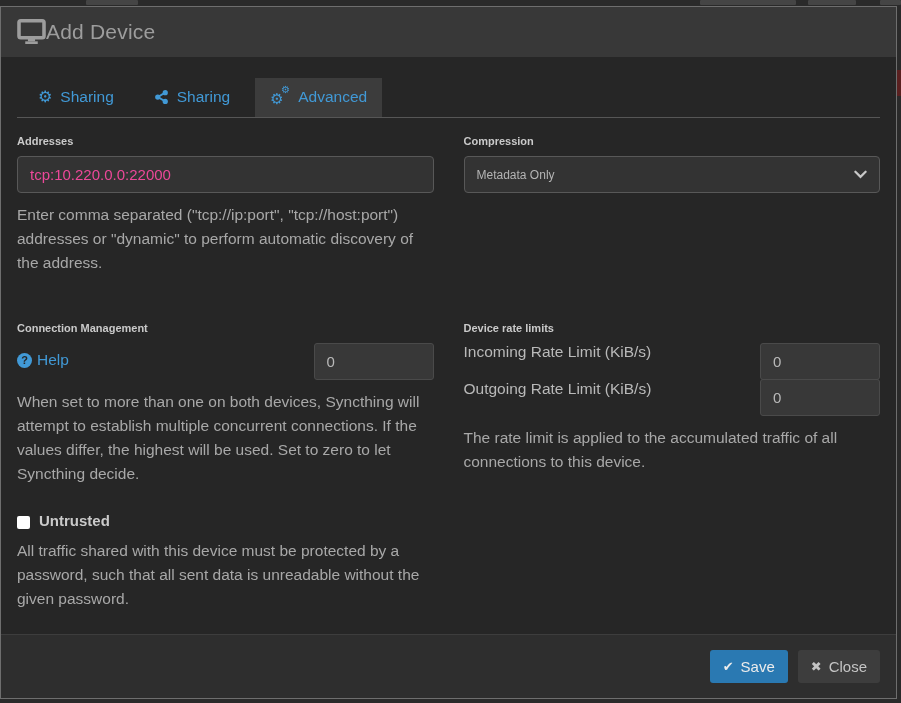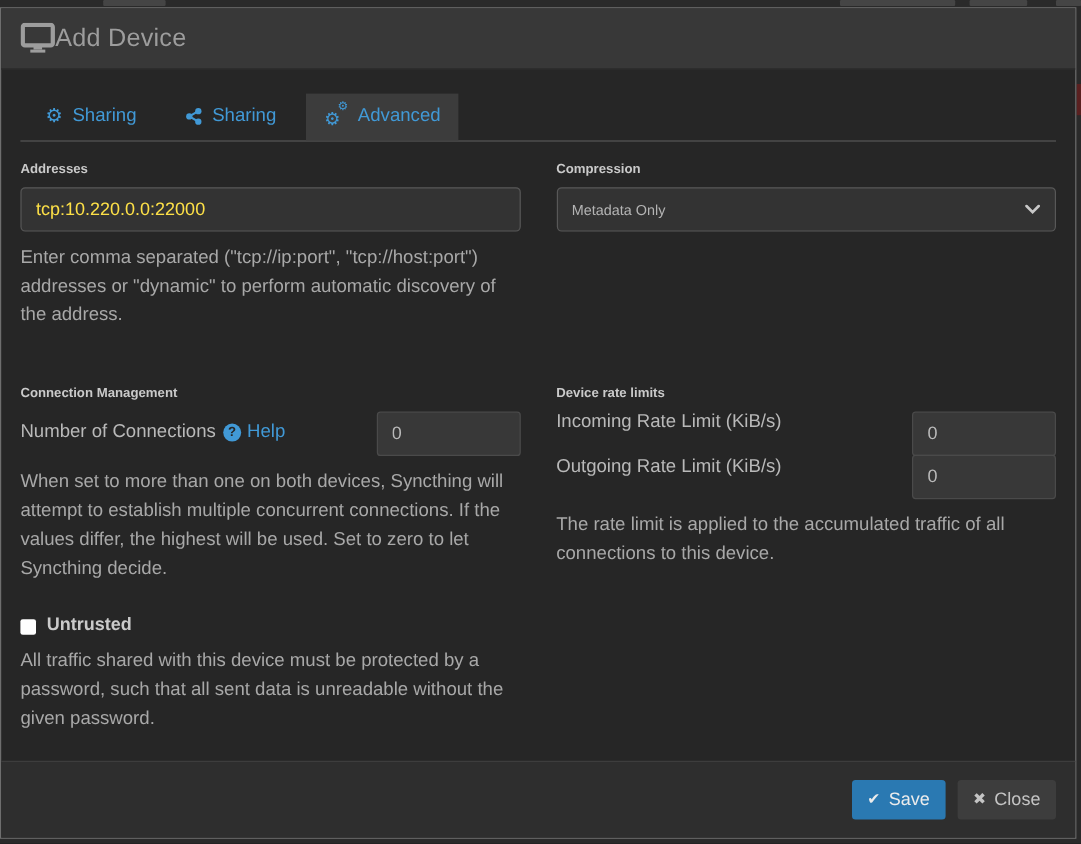--- a/index.html
+++ b/index.html
@@ -54,21 +54,21 @@
   .share-icon svg { display:block; }
 
   
   .row2 { display:flex; gap:30px; }
   .col { flex:1 1 0; min-width:0; }
 
   .form-label { font-weight:bold; color:#cacaca; font-size:11px; margin:17px 0 9px 0; }
   .text-input {
     width:100%; height:37px;
     background:#333333; border:1px solid #585858; border-radius:4px;
-    color:#fde047; font-size:15px; font-family:"Liberation Sans", sans-serif;
+    color:#ec4899; font-size:15px; font-family:"Liberation Sans", sans-serif;
     padding:6px 12px; outline:none;
   }
   .select-box {
     width:100%; height:37px;
     background:#333333; border:1px solid #585858; border-radius:4px;
     color:#b4b4b4; font-size:12px;
     padding:6px 12px; display:flex; align-items:center; justify-content:space-between;
     cursor:pointer;
   }
   .help-text { color:#a8a8a8; font-size:15.5px; line-height:24px; margin:10px 0 0 0; }
@@ -180,21 +180,20 @@
           </span>
         </div>
       </div>
     </div>
 
     <div class="row2 section-gap">
       <div class="col">
         <div class="form-label">Connection Management</div>
         <div class="inline-row">
           <span class="inline-label">
-            <span>Number of Connections</span>
             <span class="help-link">
               <span class="help-circle">?</span>
               <span>Help</span>
             </span>
           </span>
           <input class="num-input" type="text" value="0" style="">
         </div>
         <div class="help-text">When set to more than one on both devices, Syncthing will attempt to establish multiple concurrent connections. If the values differ, the highest will be used. Set to zero to let Syncthing decide.</div>
 
         <div class="checkbox-row">

